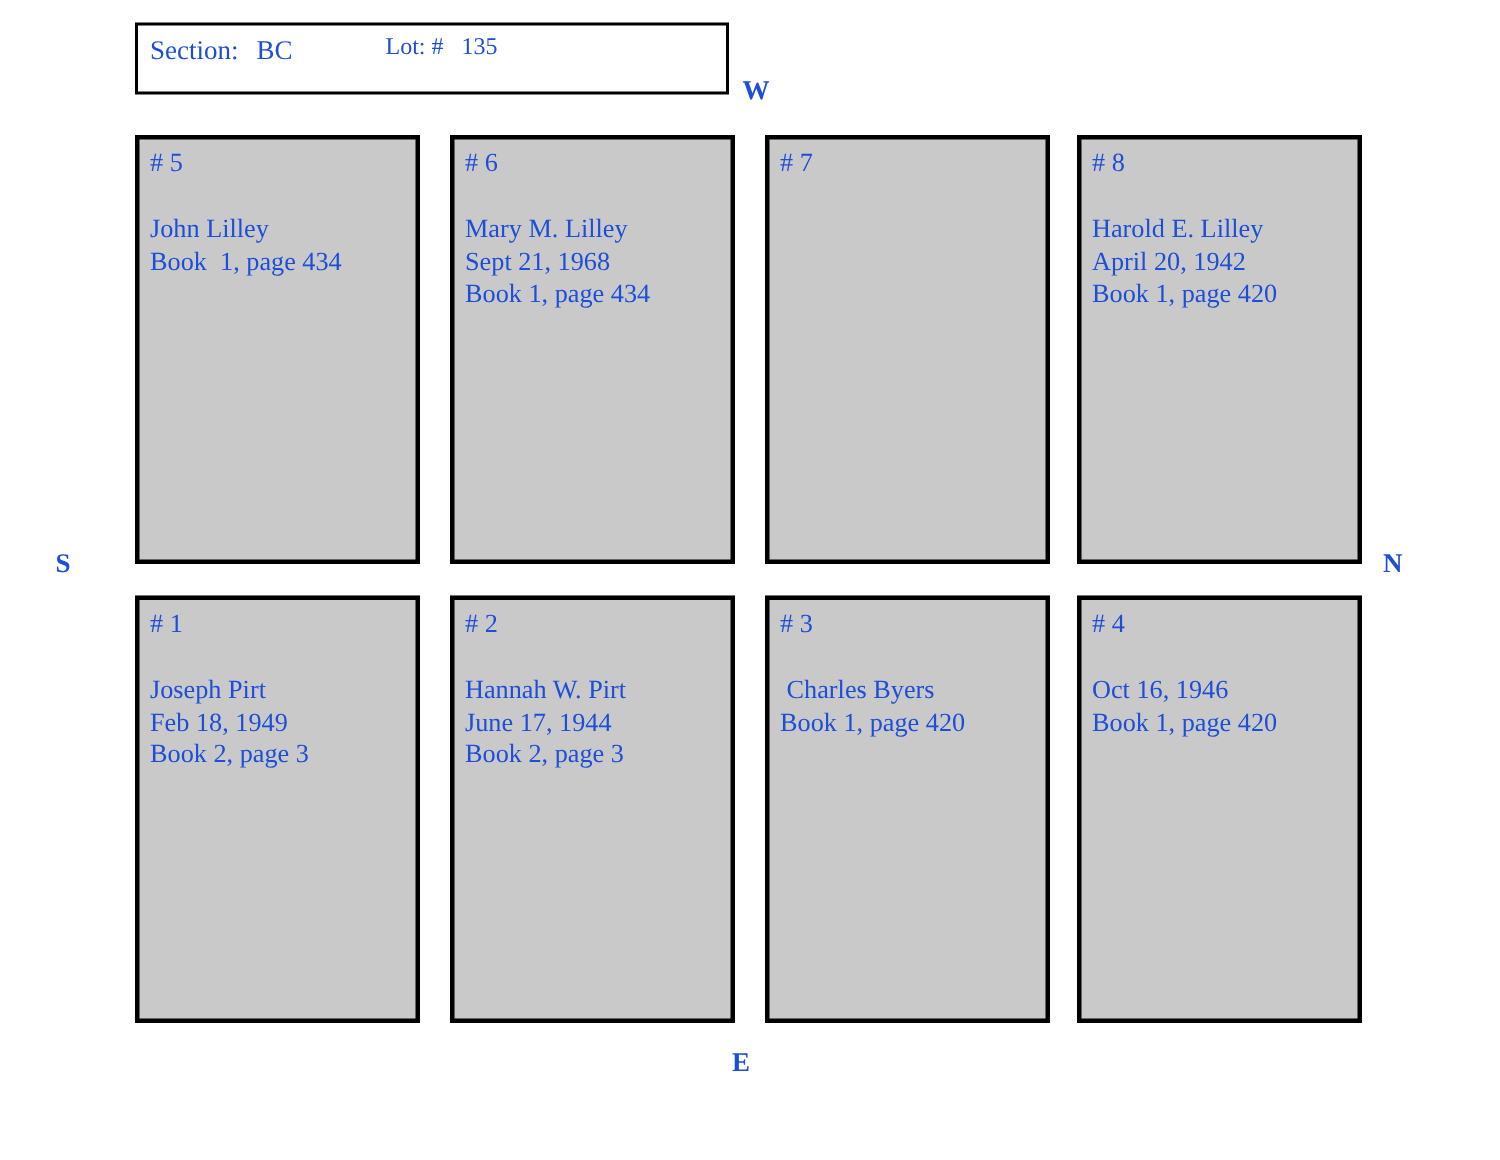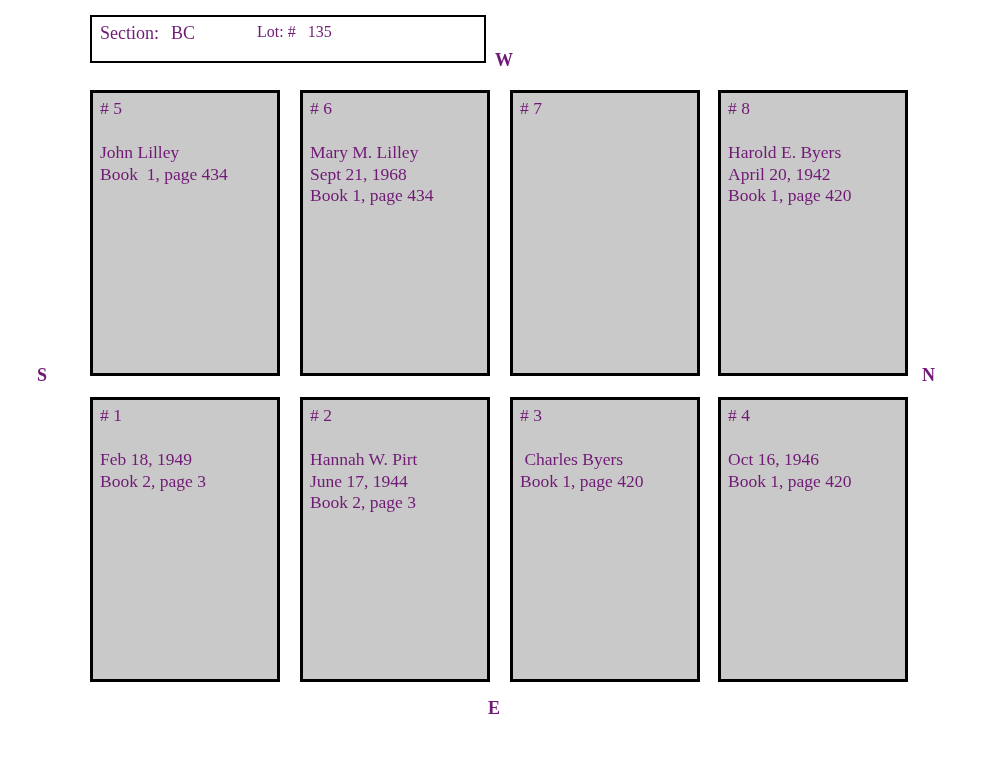--- a/index.html
+++ b/index.html
@@ -6,21 +6,21 @@
     margin: 0;
     padding: 0;
     background: #ffffff;
   }
   .canvas {
     position: relative;
     width: 1000px;
     height: 773px;
     background: #ffffff;
     font-family: "Liberation Serif", serif;
-    color: #701a75;
+    color: #1d4ed8;
     overflow: hidden;
   }
   .header-box {
     position: absolute;
     left: 90px;
     top: 15px;
     width: 396px;
     height: 48px;
     border: 2px solid #000000;
     box-sizing: border-box;
@@ -118,29 +118,30 @@
     <div class="plot-details">
       <div></div>
       <div></div>
       <div></div>
     </div>
   </div>
 
   <div class="plot row-top col-4">
     <div class="plot-id"># 8</div>
     <div class="plot-details">
-      <div>Harold E. Byers</div>
+      <div>Harold E. Lilley</div>
       <div>April 20, 1942</div>
       <div>Book 1, page 420</div>
     </div>
   </div>
 
   <div class="plot row-bottom col-1">
     <div class="plot-id"># 1</div>
     <div class="plot-details">
+      <div>Joseph Pirt</div>
       <div>Feb 18, 1949</div>
       <div>Book 2, page 3</div>
     </div>
   </div>
 
   <div class="plot row-bottom col-2">
     <div class="plot-id"># 2</div>
     <div class="plot-details">
       <div>Hannah W. Pirt</div>
       <div>June 17, 1944</div>

